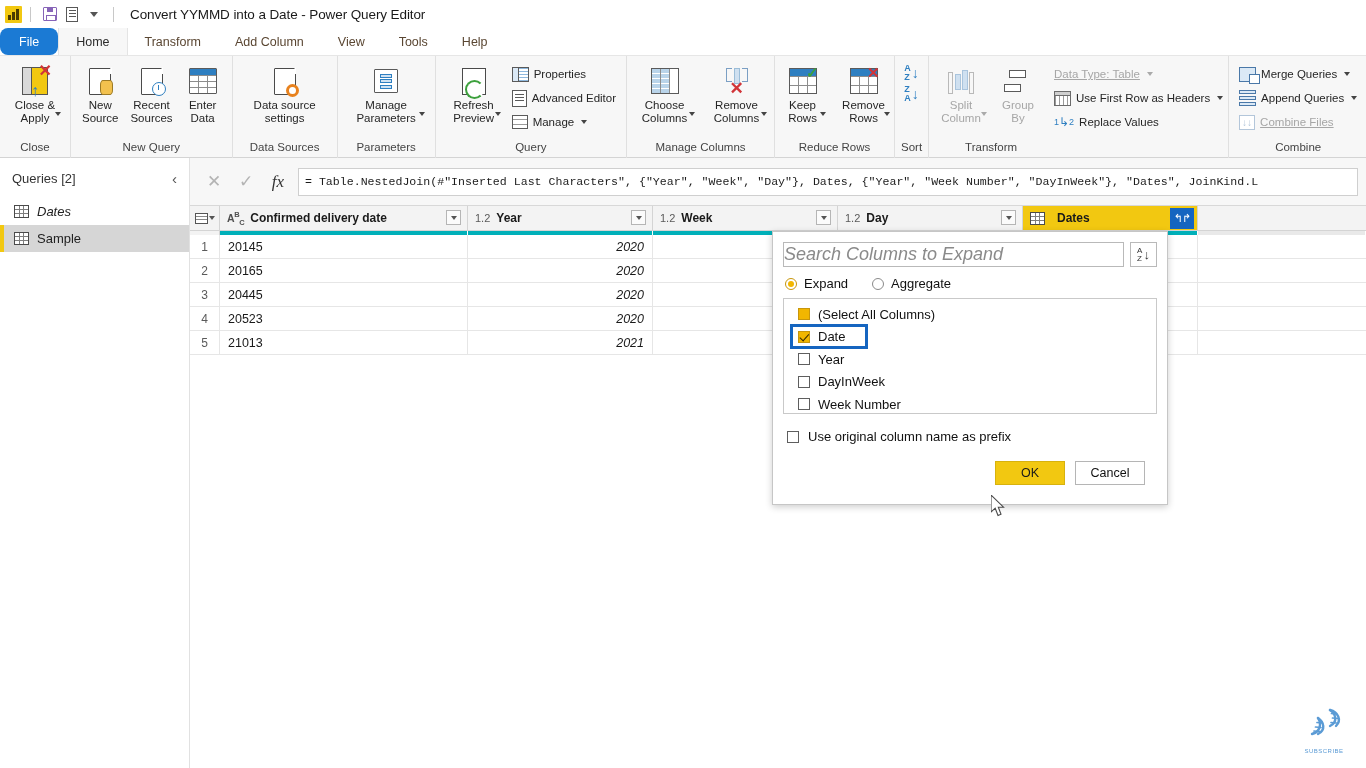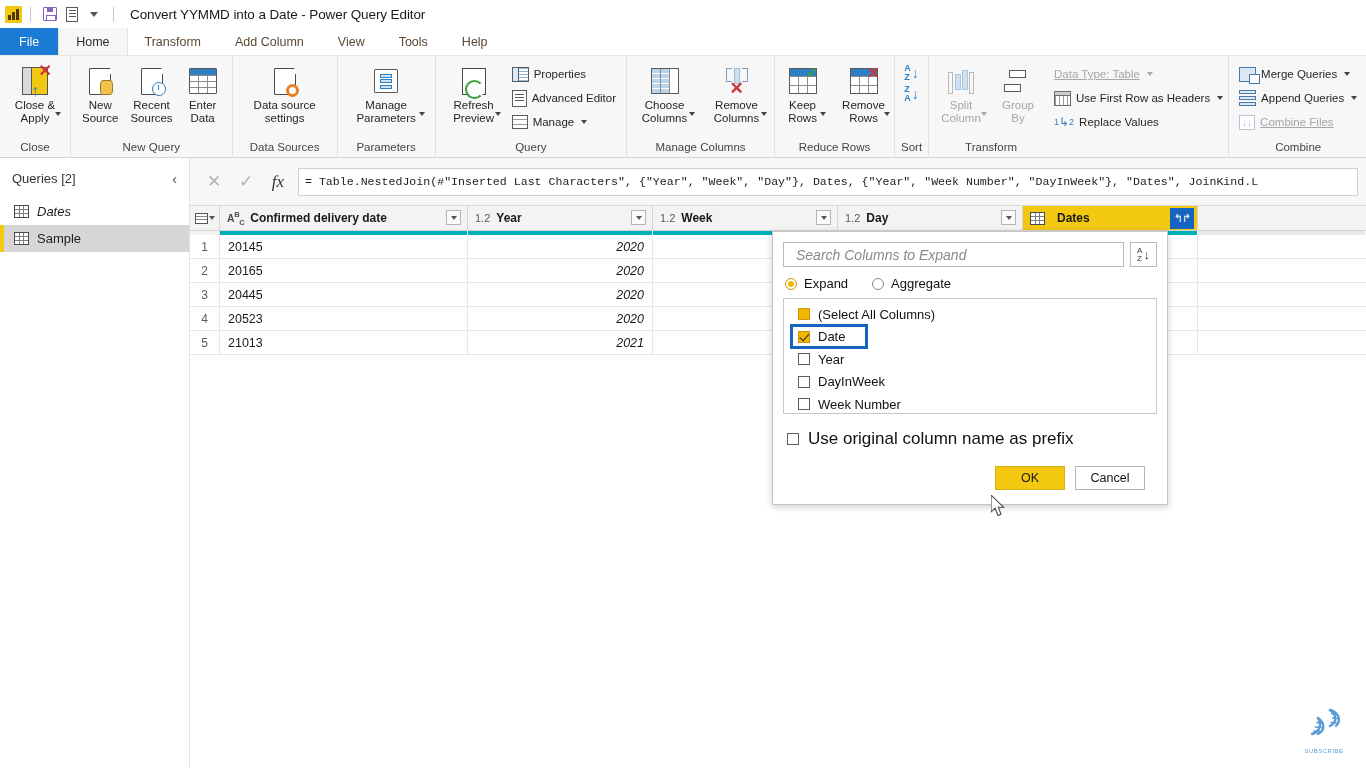--- a/index.html
+++ b/index.html
@@ -40,21 +40,21 @@
   
   .tabstrip {
     position:absolute; top:28px; left:0; width:1366px; height:28px;
     background:#ffffff; display:flex; align-items:stretch;
     border-bottom:1px solid #e6e6e6;
   }
   .tab {
     display:flex; align-items:center; justify-content:center;
     font-size:12.5px; color:#5a4632; padding:0 17px; white-space:nowrap; cursor:default;
   }
-  .tab.file { background:#1b7ad4; color:#fff; padding:0 19px; }
+  .tab.file { background:#1b7ad4; color:#fff; padding:0 19px;border-radius:8px; }
   .tab.active { background:#f7f7f7; color:#2b2b2b; border-left:1px solid #e4e4e4; border-right:1px solid #e4e4e4; }
 
   
   .ribbon {
     position:absolute; top:56px; left:0; width:1366px; height:102px;
     background:#f7f7f7; border-bottom:1px solid #d4d4d4;
     display:flex; align-items:stretch;
   }
   .grp { position:relative; display:flex; flex-direction:column; align-items:center;
          padding:0 6px; height:102px; }
@@ -225,41 +225,41 @@
   .gcell { border-right:1px solid #e6e6e6; display:flex; align-items:center; font-size:12.5px; color:#1a1a1a; padding:0 8px; }
   .gcell.right { justify-content:flex-end; font-style:italic; }
 
   
   .popup {
     position:absolute; left:772px; top:231px; width:396px; height:274px;
     background:#fff; border:1px solid #c6c6c6; box-shadow:0 2px 7px rgba(0,0,0,.20); z-index:40;
   }
   .pp-srch-row { display:flex; align-items:center; gap:6px; padding:10px 10px 0 10px; }
   .pp-srch {
-    flex:1; height:25px; border:1px solid #b9b9b9; background:#fff; display:flex; align-items:center; padding:0 12px;
-    font-size:14px; color:#8a8a8a; font-style:italic;
+    flex:1; height:25px; border:1px solid #b9b9b9; background:#fff; display:flex; align-items:center; padding:0 0;
+    font-size:18px; color:#8a8a8a; font-style:italic;
   }
   .pp-az { width:27px;height:25px;border:1px solid #b9b9b9;background:#fff;display:flex;align-items:center;justify-content:center;gap:1px; }
   .pp-az .l{display:flex;flex-direction:column;font-size:8px;line-height:7.5px;color:#333;}
   .pp-az .a{font-size:13px;line-height:11px;color:#333;}
   .pp-radios { display:flex; align-items:center; gap:24px; padding:9px 0 7px 12px; }
   .rad { display:flex; align-items:center; gap:7px; font-size:13px; color:#111; cursor:default; }
   .rdot { width:12px;height:12px;border-radius:50%;border:1px solid #8a8a8a;background:#fff;display:flex;align-items:center;justify-content:center; }
   .rdot.on { border-color:#C8960C; }
   .rdot.on::after { content:""; width:6px;height:6px;border-radius:50%;background:#F2B600; }
   .pp-list { margin:0 10px; border:1px solid #c9c9c9; height:116px; background:#fff; padding:4px 0; overflow:hidden; }
   .pp-item { display:flex; align-items:center; gap:8px; height:22.5px; padding-left:14px; font-size:13px; color:#111; cursor:default; position:relative; }
   .cbx { width:12px;height:12px;border:1.3px solid #5e5e5e;background:#fff;flex:none; }
   .cbx.partial { border-color:#C8960C; background:#F2B600; }
   .cbx.checked { border-color:#C8960C; background:#F2B600; position:relative; }
   .cbx.checked::after { content:""; position:absolute; left:3px; top:0px; width:4px; height:7.5px;
                         border:solid #3a2c00; border-width:0 1.8px 1.8px 0; transform:rotate(42deg); }
   .pp-item.hl { }
   .hl-box { position:absolute; left:6px; top:-2px; width:78px; height:25px; border:3px solid #1565C0; pointer-events:none; }
-  .pp-prefix { display:flex; align-items:center; gap:9px; padding:15px 0 0 14px; font-size:17px; color:#111; }
+  .pp-prefix { display:flex; align-items:center; gap:9px; padding:15px 0 0 14px; font-size:13px; color:#111; }
   .pp-buttons { display:flex; justify-content:flex-end; gap:10px; padding:17px 22px 0 0; }
   .btn { height:24px; min-width:70px; display:flex;align-items:center;justify-content:center;
          font-size:12.5px; border:1px solid #b5b5b5; background:#fff; color:#111; cursor:default; }
   .btn.primary { background:#F2C811; border-color:#d7b20e; color:#1a1a1a; }
 
   
   .cursor { position:absolute; left:991px; top:495px; width:16px; height:23px; z-index:60; }
 
   
   .wm { position:absolute; left:1300px; top:702px; width:48px; text-align:center; z-index:20; }

